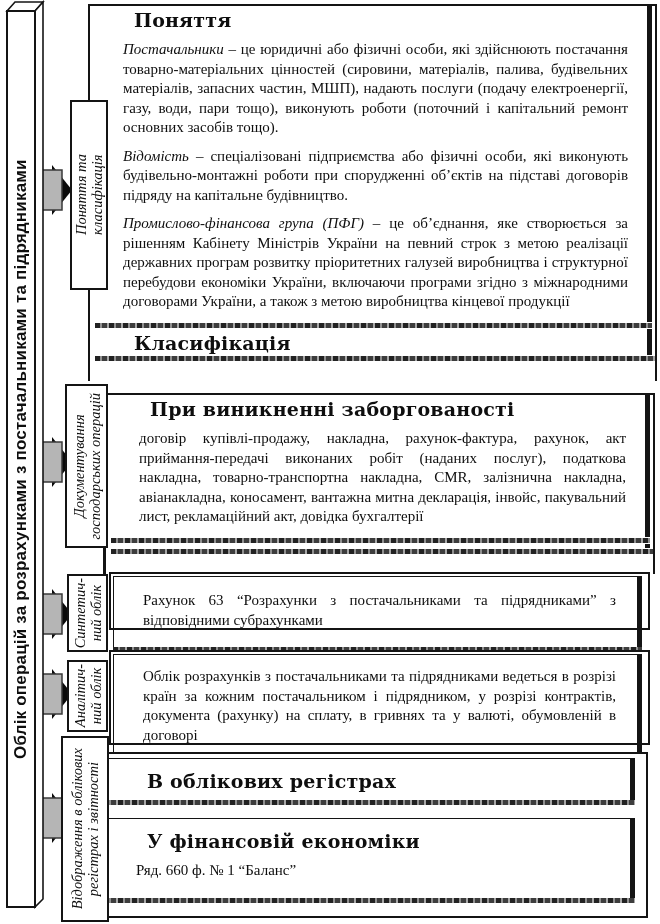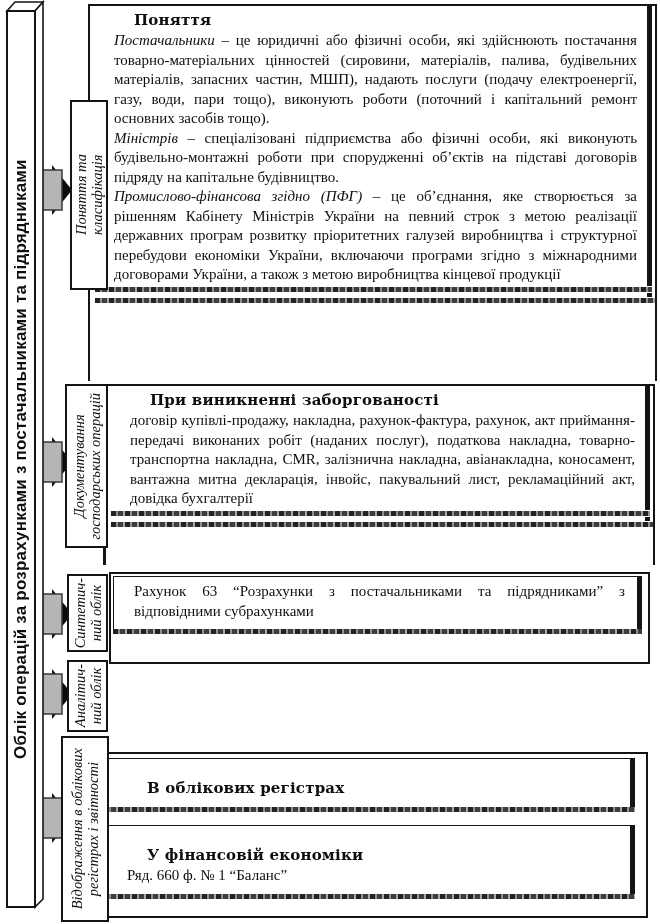--- a/index.html
+++ b/index.html
@@ -8,27 +8,27 @@
 
   
   .section{position:absolute;background:#fff;border:2px solid #141414;box-sizing:border-box;}
   .sec-open{border-bottom:0;}
   .subbox{border-right:5px solid #141414;margin-right:3px;padding:3px 10px 1px 24px;}
   .hatch{height:5px;margin:1px 3px 1px 5px;
          background:repeating-linear-gradient(90deg,#222 0 5px,#909090 5px 7px,#3d3d3d 7px 12px,#a8a8a8 12px 14px);}
   .inner{margin:2px 6px 0 2px;border:1px solid #141414;border-right:5px solid #141414;border-bottom:0;
          padding:5px 12px 8px 20px;}
   .inner5{margin:4px 11px 0 6px;border:1px solid #141414;border-right:5px solid #141414;border-bottom:0;
-          padding:18px 12px 8px 22px;}
+          padding:11px 12px 8px 22px;}
   .hatch5{margin:0 11px 0 6px;}
   .hatch3{margin:0 6px 0 2px;}
 
-  .hdr{margin:0;font-family:"DejaVu Serif",serif;font-weight:bold;font-size:15px;line-height:22px;
+  .hdr{margin:0;font-family:"DejaVu Serif",serif;font-weight:bold;font-size:19px;line-height:22px;
        text-indent:20px;letter-spacing:.2px;}
-  .bp{margin:0;font-size:15px;line-height:19.5px;text-align:justify;}
+  .bp{margin:9px;font-size:15px;line-height:19.5px;text-align:justify;}
   .bp i{font-style:italic;}
 
   
   .slabel{position:absolute;background:#fff;border:2px solid #141414;box-sizing:border-box;
           display:flex;align-items:center;justify-content:center;
           font-style:italic;font-size:14.5px;line-height:16px;font-family:"Liberation Serif",serif;}
   .vtext{writing-mode:vertical-rl;transform:rotate(180deg);white-space:pre-line;text-align:center;}
 
   
   .spine-svg{position:absolute;left:0;top:0;}
@@ -41,47 +41,54 @@
 </style>
 </head>
 <body>
 
 <div class="canvas">
 
   <div class="section sec-open" style="left:88px;top:4px;width:569px;height:377px;">
     <div class="subbox">
       <h3 class="hdr">Поняття</h3>
       <p class="bp"><i>Постачальники</i><span> – це юридичні або фізичні особи, які здійснюють постачання товарно-матеріальних цінностей (сировини, матеріалів, палива, будівельних матеріалів, запасних частин, МШП), надають послуги (подачу електроенергії, газу, води, пари тощо), виконують роботи (поточний і капітальний ремонт основних засобів тощо).</span></p>
-      <p class="bp"><i>Міністрів</i><span> – спеціалізовані підприємства або фізичні особи, які виконують будівельно-монтажні роботи при спорудженні об’єктів на підставі договорів підряду на капітальне будівництво.</span></p>
-      <p class="bp"><i>Промислово-фінансова згідно (ПФГ)</i><span> – це об’єднання, яке створюється за рішенням Кабінету Міністрів України на певний строк з метою реалізації державних програм розвитку пріоритетних галузей виробництва і структурної перебудови економіки України, включаючи програми згідно з міжнародними договорами України, а також з метою виробництва кінцевої продукції</span></p>
+      <p class="bp"><i>Відомість</i><span> – спеціалізовані підприємства або фізичні особи, які виконують будівельно-монтажні роботи при спорудженні об’єктів на підставі договорів підряду на капітальне будівництво.</span></p>
+      <p class="bp"><i>Промислово-фінансова група (ПФГ)</i><span> – це об’єднання, яке створюється за рішенням Кабінету Міністрів України на певний строк з метою реалізації державних програм розвитку пріоритетних галузей виробництва і структурної перебудови економіки України, включаючи програми згідно з міжнародними договорами України, а також з метою виробництва кінцевої продукції</span></p>
     </div>
     <div class="hatch"></div>
     <div class="subbox">
+      <h3 class="hdr">Класифікація</h3>
     </div>
     <div class="hatch" style="margin-right:0;"></div>
   </div>
 
-  <div class="section sec-open" style="left:103px;top:384px;width:552px;height:181px;border-left-width:3px;">
+  <div class="section sec-open" style="left:103px;top:393px;width:552px;height:181px;border-left-width:3px;">
     <div class="subbox">
       <h3 class="hdr">При виникненні заборгованості</h3>
       <p class="bp">договір купівлі-продажу, накладна, рахунок-фактура, рахунок, акт приймання-передачі виконаних робіт (наданих послуг), податкова накладна, товарно-транспортна накладна, CMR, залізнична накладна, авіанакладна, коносамент, вантажна митна декларація, інвойс, пакувальний лист, рекламаційний акт, довідка бухгалтерії</p>
     </div>
     <div class="hatch"></div>
     <div class="subbox">
     </div>
     <div class="hatch" style="margin-right:0;"></div>
   </div>
 
-  <div class="section" style="left:109px;top:572px;width:541px;height:92px;">
+  <div class="section" style="left:109px;top:572px;width:541px;height:58px;">
     <div class="inner">
       <p class="bp">Рахунок 63 “Розрахунки з постачальниками та підрядниками” з відповідними субрахунками</p>
     </div>
     <div class="hatch hatch3"></div>
   </div>
 
+  <div class="section" style="left:109px;top:650px;width:541px;height:95px;">
+    <div class="inner" style="padding-top:3px;padding-bottom:2px;">
+      <p class="bp">Облік розрахунків з постачальниками та підрядниками ведеться в розрізі країн за кожним постачальником і підрядником, у розрізі контрактів, документа (рахунку) на сплату, в гривнях та у валюті, обумовленій в договорі</p>
+    </div>
+    <div class="hatch hatch3"></div>
+  </div>
 
   <div class="section" style="left:96px;top:752px;width:552px;height:166px;">
     <div class="inner5">
       <h3 class="hdr">В облікових регістрах</h3>
     </div>
     <div class="hatch hatch5"></div>
     <div class="inner5" style="margin-top:13px;">
       <h3 class="hdr">У фінансовій економіки</h3>
       <p class="bp">Ряд. 660 ф. № 1 “Баланс”</p>
     </div>

